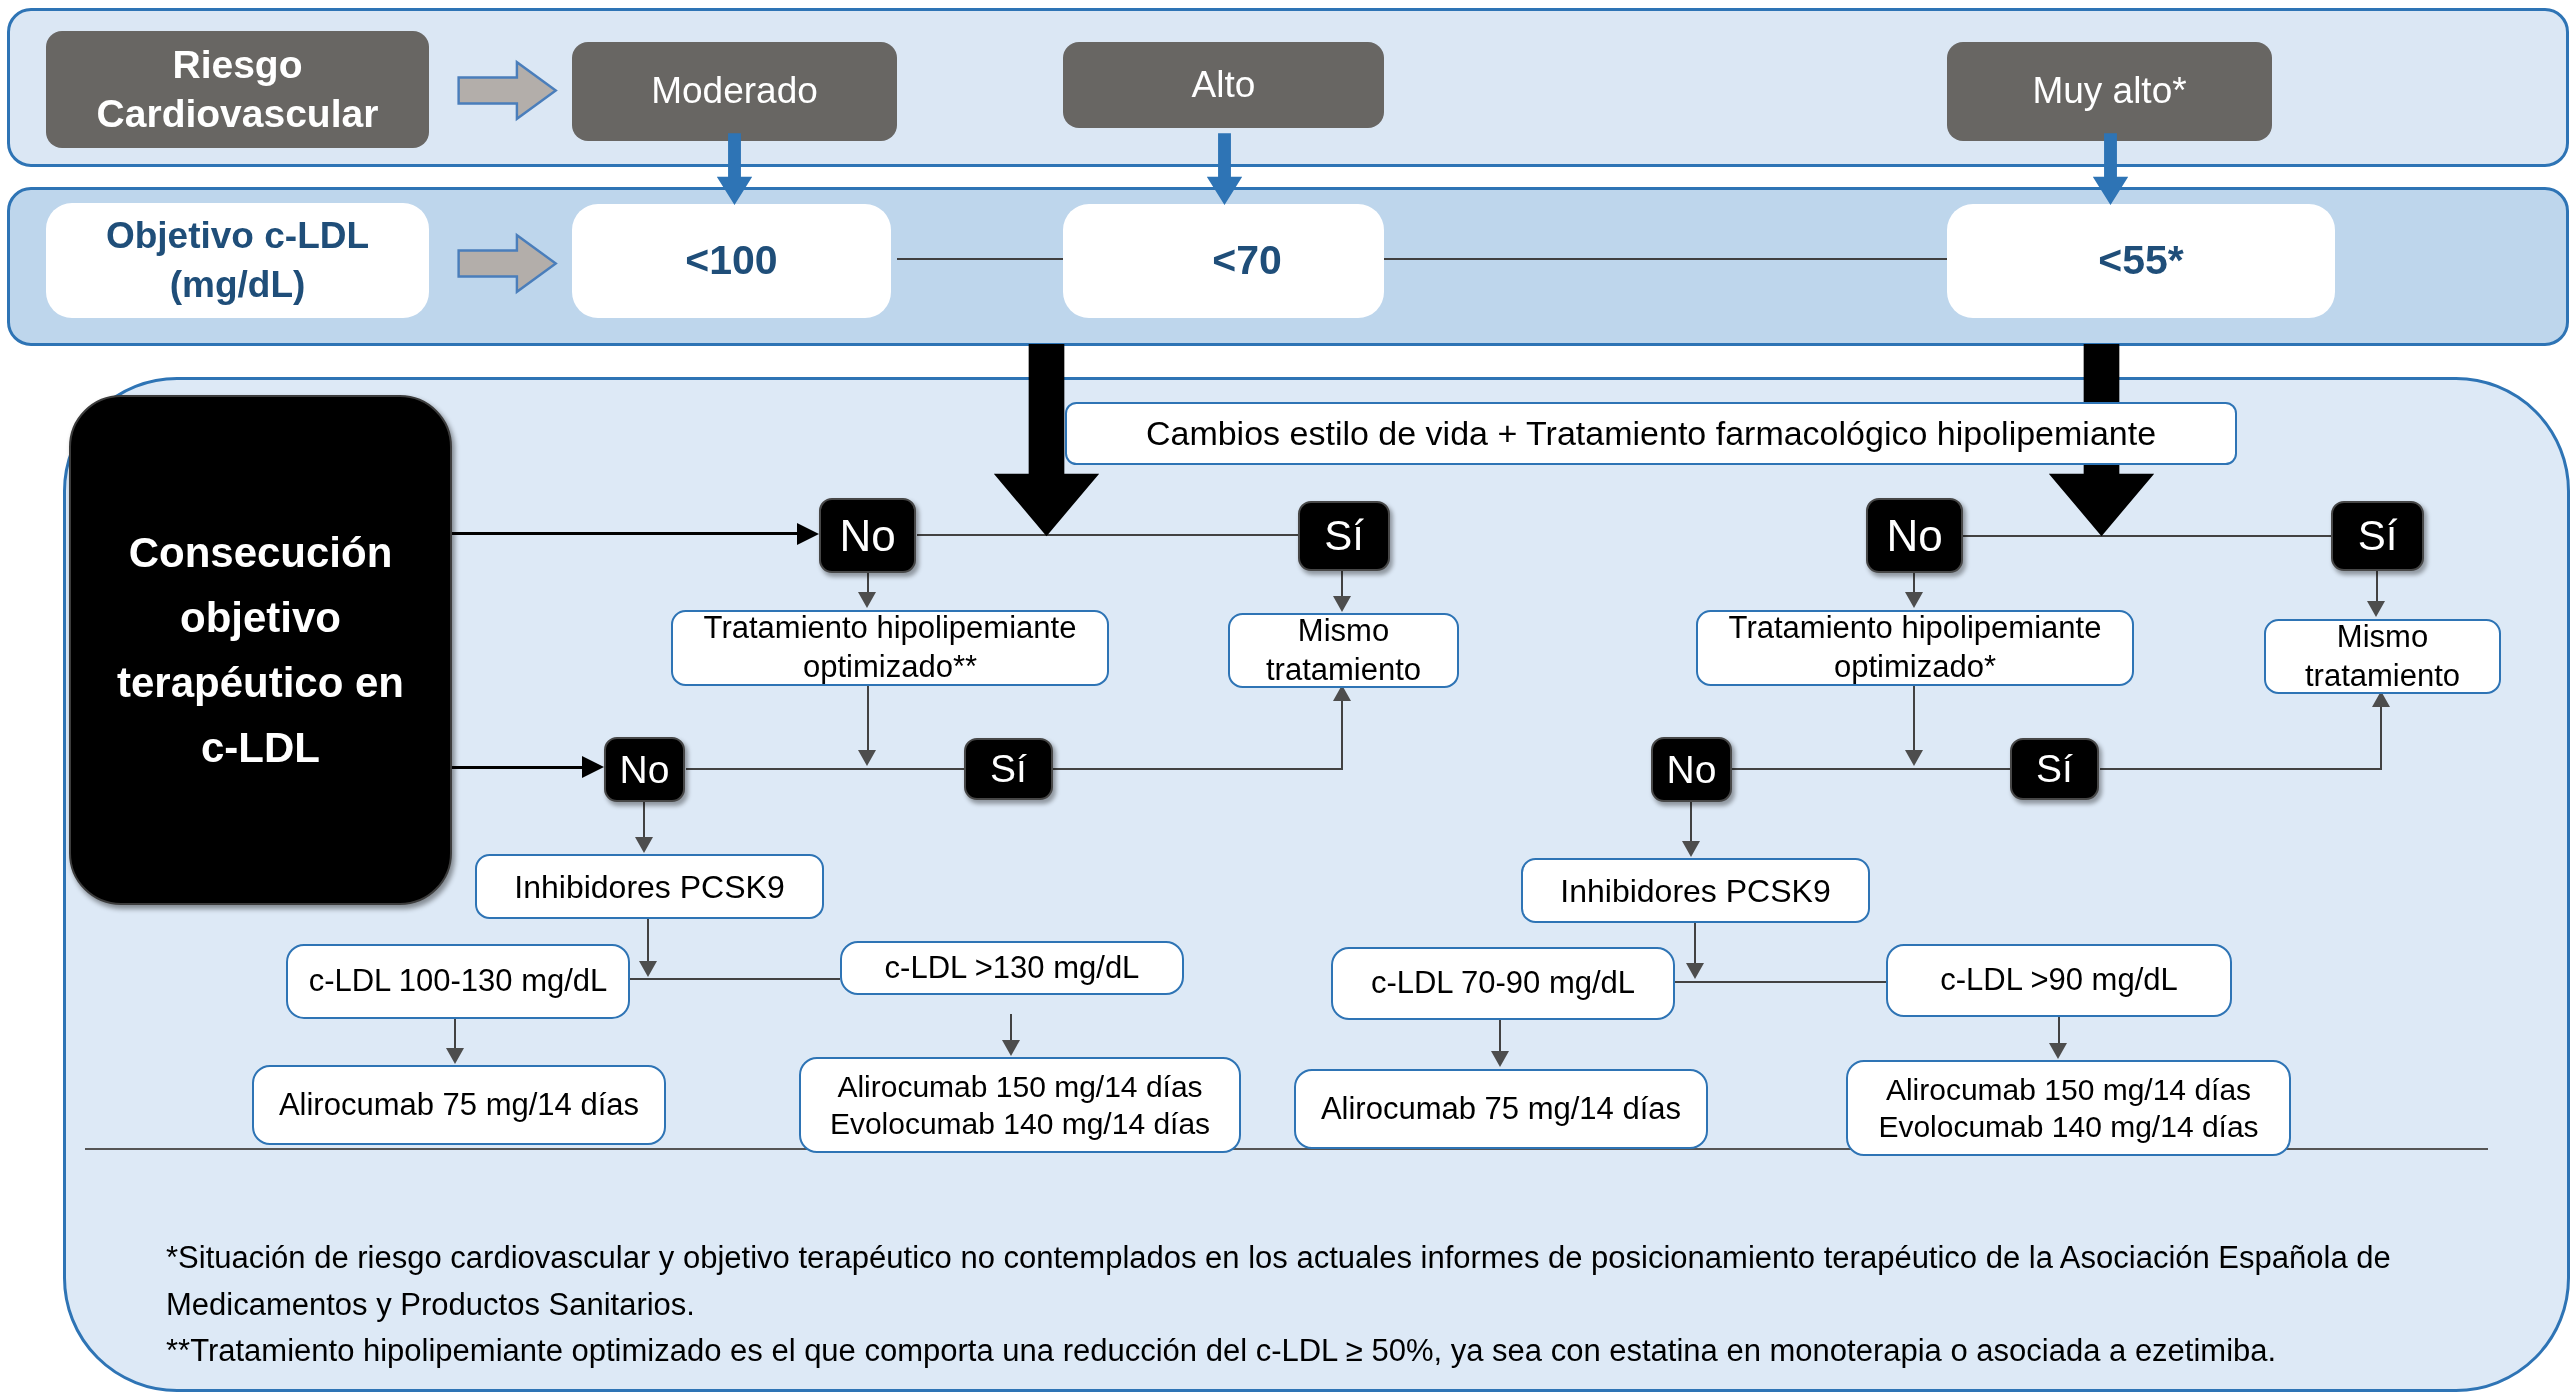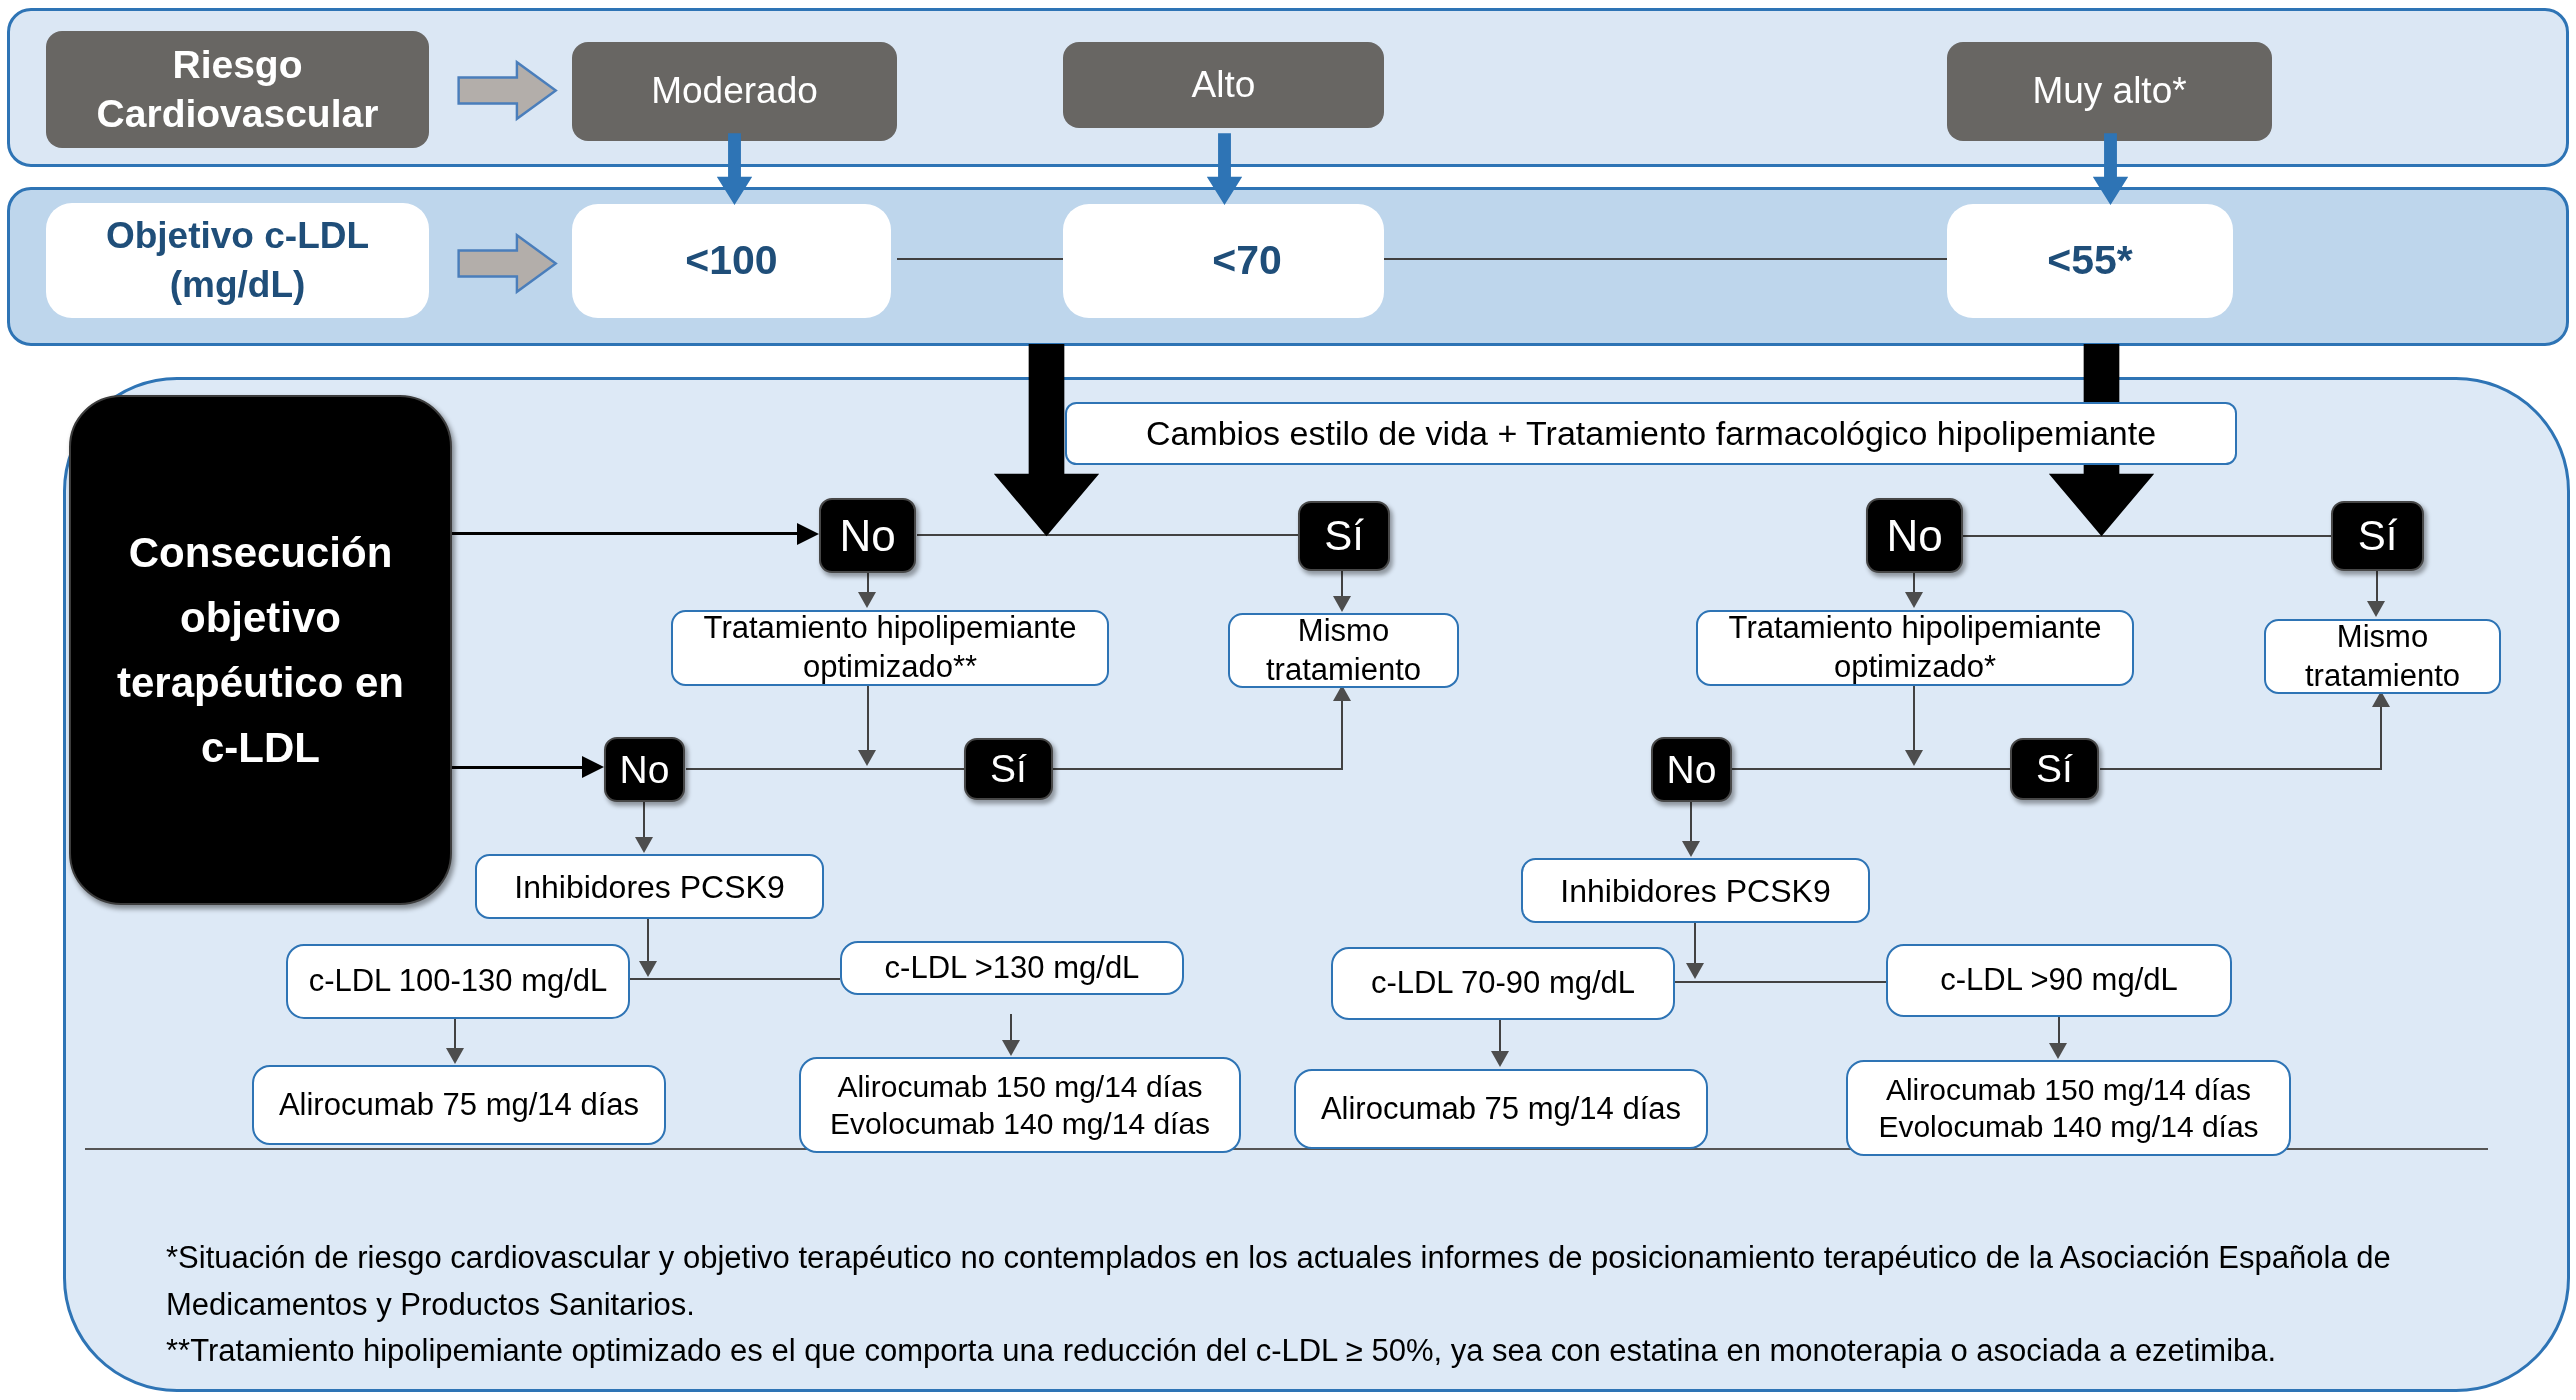--- a/index.html
+++ b/index.html
@@ -57,21 +57,21 @@
 
   <div class="abs grayblock" style="left:1947px;top:42px;width:325px;height:99px;font-size:37px;">
     <span>Muy alto*</span>
   </div>
   <div class="abs whiteblock" style="left:572px;top:204px;width:319px;height:114px;font-size:41px;font-weight:600;">
     <span>&lt;100</span>
   </div>
   <div class="abs whiteblock" style="left:1063px;top:204px;width:321px;height:114px;font-size:41px;font-weight:600;padding-left:47px;">
     <span>&lt;70</span>
   </div>
-  <div class="abs whiteblock" style="left:1947px;top:204px;width:286px;height:114px;font-size:41px;font-weight:600;">
+  <div class="abs whiteblock" style="left:1947px;top:204px;width:388px;height:114px;font-size:41px;font-weight:600;">
     <span>&lt;55*</span>
   </div>
 
   <svg class="abs" style="left:457px;top:58px;" width="102" height="65" viewBox="0 0 126 80">
     <path d="M2 24 H74 V5 L122 40 L74 75 V56 H2 Z" fill="#b3aeaa" stroke="#4a7ebb" stroke-width="3"></path>
   </svg>
   <svg class="abs" style="left:457px;top:231px;" width="102" height="65" viewBox="0 0 126 80">
     <path d="M2 24 H74 V5 L122 40 L74 75 V56 H2 Z" fill="#b3aeaa" stroke="#4a7ebb" stroke-width="3"></path>
   </svg>
 

